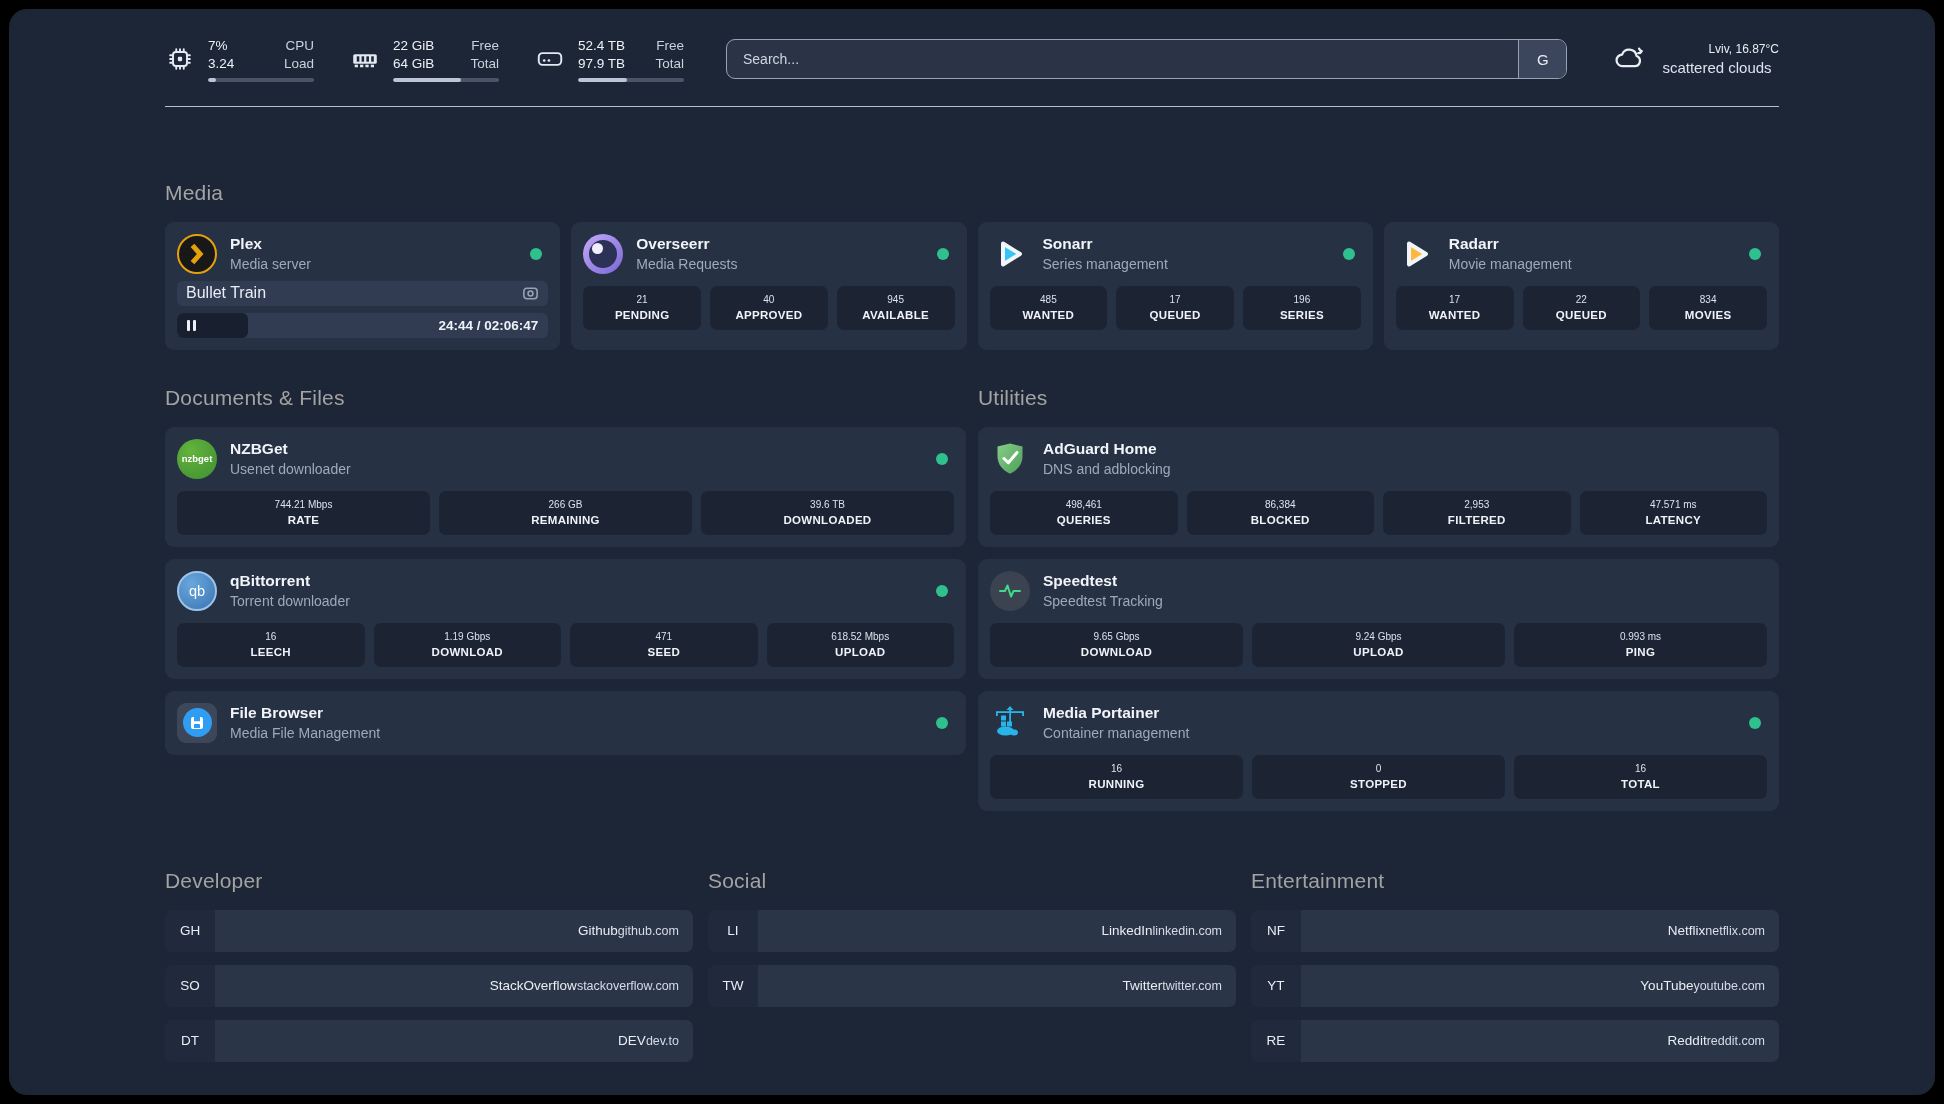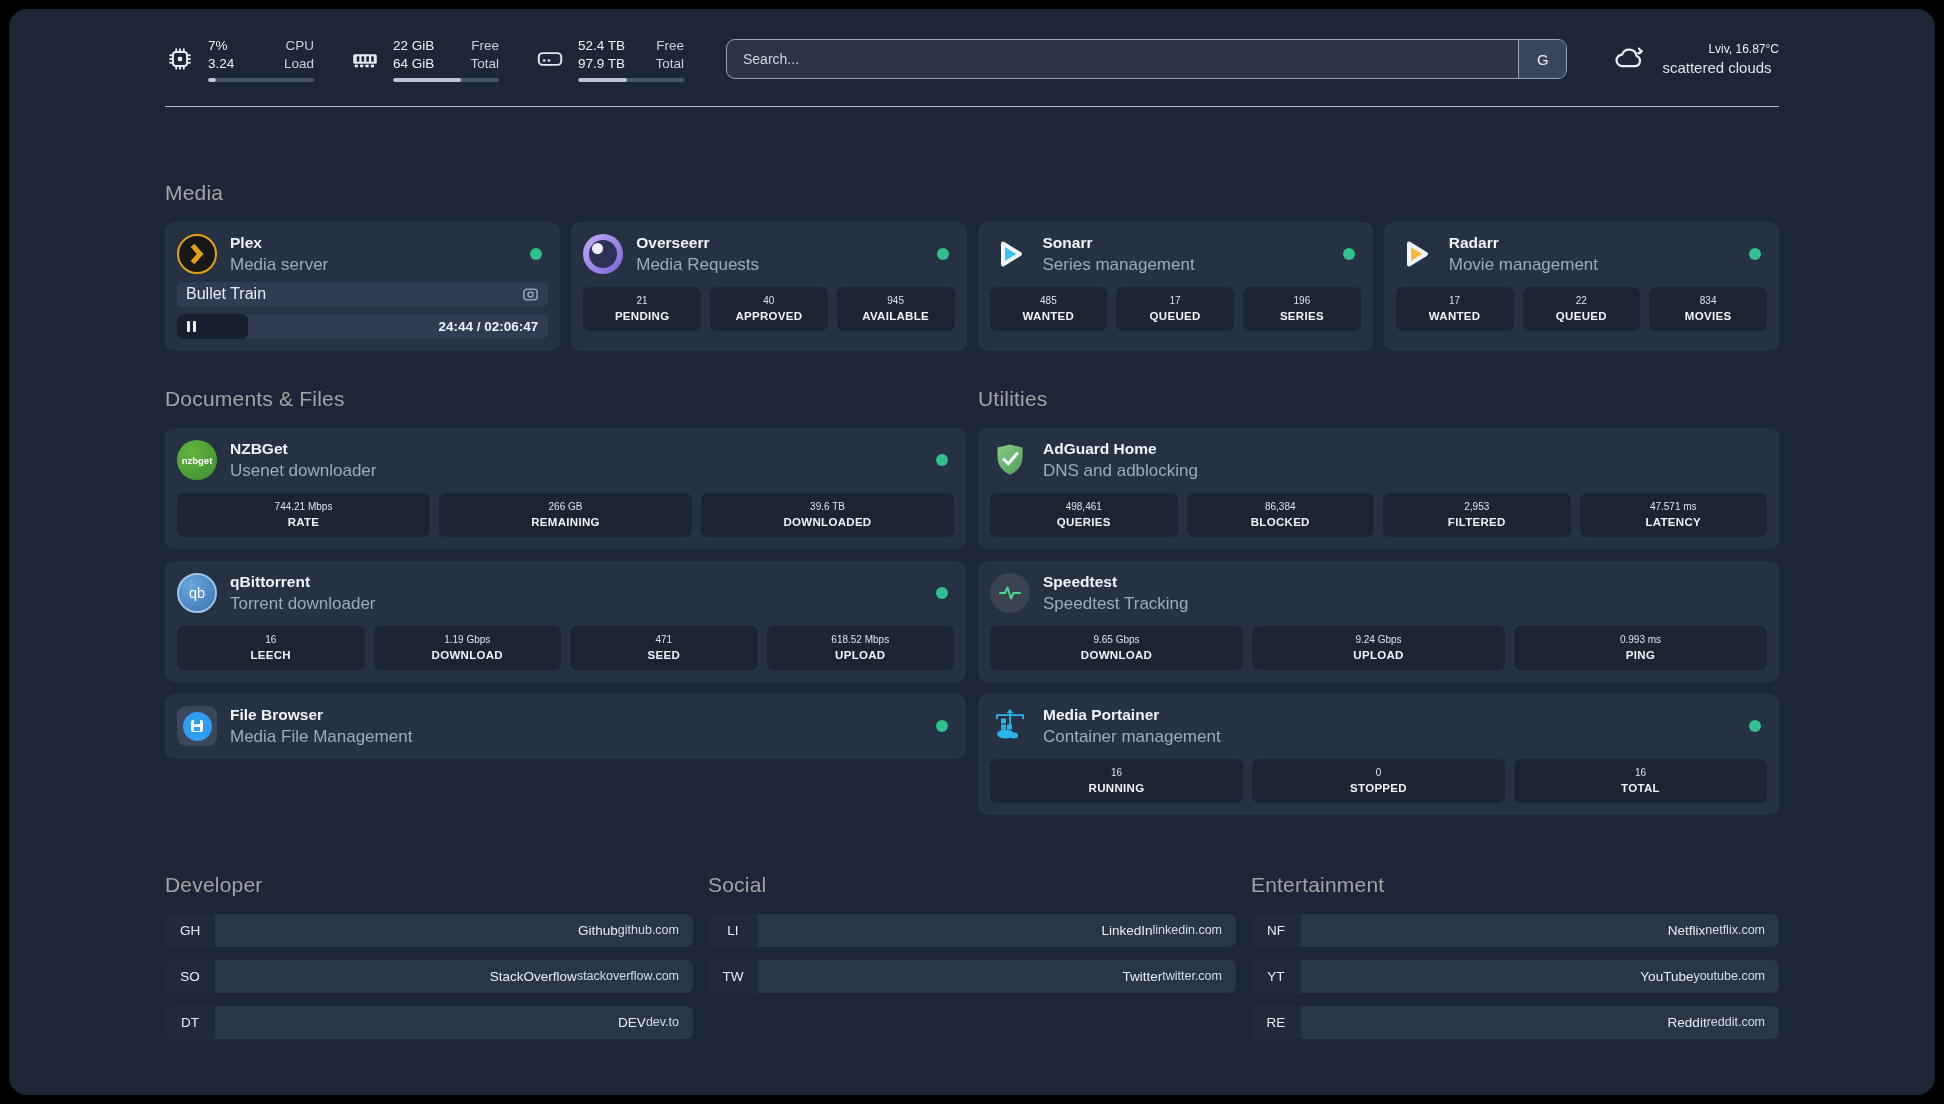--- a/index.html
+++ b/index.html
@@ -43,21 +43,21 @@
   .weather .w2 { font-size:15px; color:#dde3ee; line-height:1.3; }
   .divider { border:none; border-top:1.5px solid #b6bfcd; margin:24px 0 0; }
   
   .sec-title { font-size:21px; font-weight:500; color:#a3a3a3; margin:0 0 17px; letter-spacing:.2px; }
   .media-sec { margin-top:74px; }
   .grid4 { display:grid; grid-template-columns:repeat(4,1fr); gap:11px; }
   .card { background:#273144; border-radius:9px; padding:12px; }
   .card-head { display:flex; align-items:center; gap:13px; }
   .head-text { flex:1; min-width:0; }
   .svc-title { font-size:15.5px; font-weight:700; color:#f1f4f9; }
-  .svc-sub { font-size:17px; color:#9ea9bd; margin-top:3px; }
+  .svc-sub { font-size:14px; color:#9ea9bd; margin-top:3px; }
   .dot { width:12px; height:12px; border-radius:50%; background:#2ec08d; flex:0 0 12px; margin-right:6px; }
   .stats { display:grid; gap:9px; margin-top:12px; }
   .stats.c3 { grid-template-columns:repeat(3,1fr); }
   .stats.c4 { grid-template-columns:repeat(4,1fr); }
   .stat { background:#1c2434; border-radius:7px; text-align:center; padding:8px 4px 9px; }
   .stat .v { font-size:10px; color:#dce2ec; white-space:nowrap; }
   .stat .l { font-size:11.5px; font-weight:700; color:#f0f4f9; margin-top:4px; letter-spacing:.3px; }
   
   .player-title {
     margin-top:7px; height:25px; background:#313c53; border-radius:6px;
@@ -86,21 +86,21 @@
   .qb-txt { font-size:14.5px; color:#fff; }
   .fb-wrap { width:40px; height:40px; flex:0 0 40px; border-radius:9px; background:#3d4759; display:flex; align-items:center; justify-content:center; }
   .fb-circle { width:29px; height:29px; border-radius:50%; background:#2e9df2; display:flex; align-items:center; justify-content:center; }
   .speed-bg { background:#3a434f; }
   .flat { border-radius:0; background:transparent; }
   
   .two-col { display:grid; grid-template-columns:1fr 1fr; gap:12px; margin-top:36px; }
   .col-cards { display:flex; flex-direction:column; gap:12px; }
   
   .bookmarks { display:grid; grid-template-columns:1fr 1fr 1fr; gap:15px; margin-top:58px; }
-  .bm-row { display:flex; height:33px; margin-bottom:13px; border-radius:7px; overflow:hidden; cursor:pointer; }
+  .bm-row { display:flex; height:42px; margin-bottom:13px; border-radius:7px; overflow:hidden; cursor:pointer; }
   .bm-abbr { width:50px; background:#212a3c; color:#e9edf4; font-size:13.5px; display:flex; align-items:center; justify-content:center; flex:0 0 50px; }
   .bm-main { flex:1; background:#2b3548; display:flex; align-items:center; justify-content:flex-end; padding:0 14px; }
   .bm-name { font-size:13.5px; color:#e9edf4; }
   .bm-domain { font-size:12.5px; color:#d6dce7; }
 </style>
 </head>
 <body>
 
 <div class="app">
 

